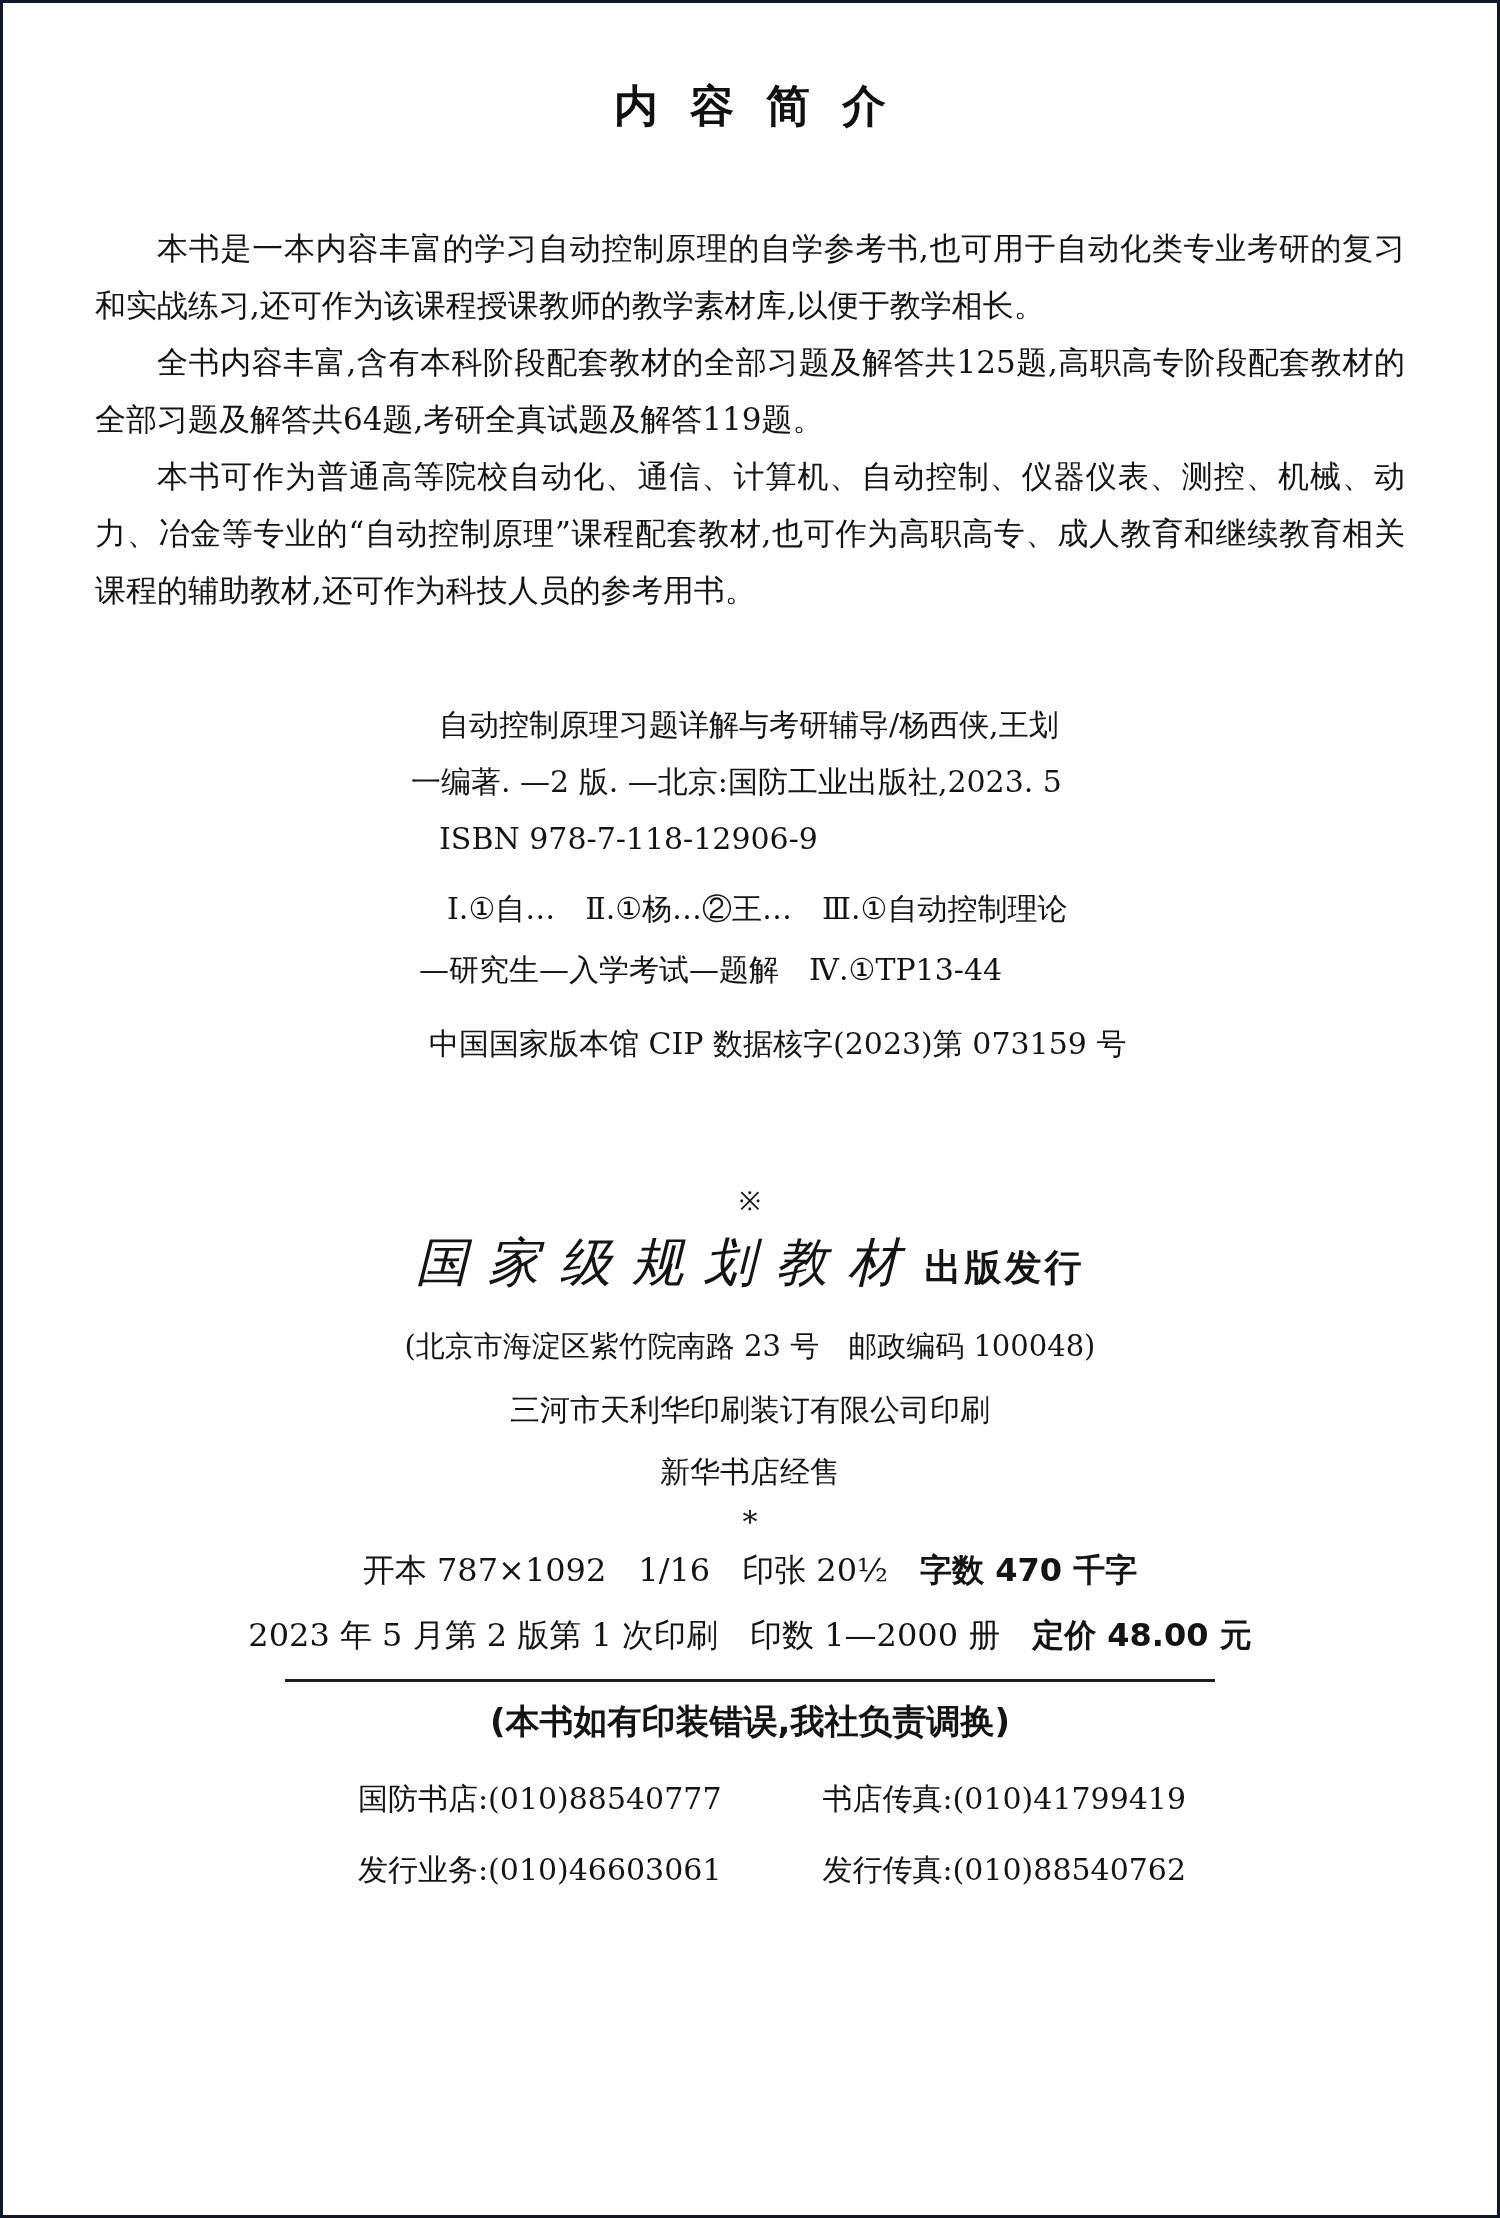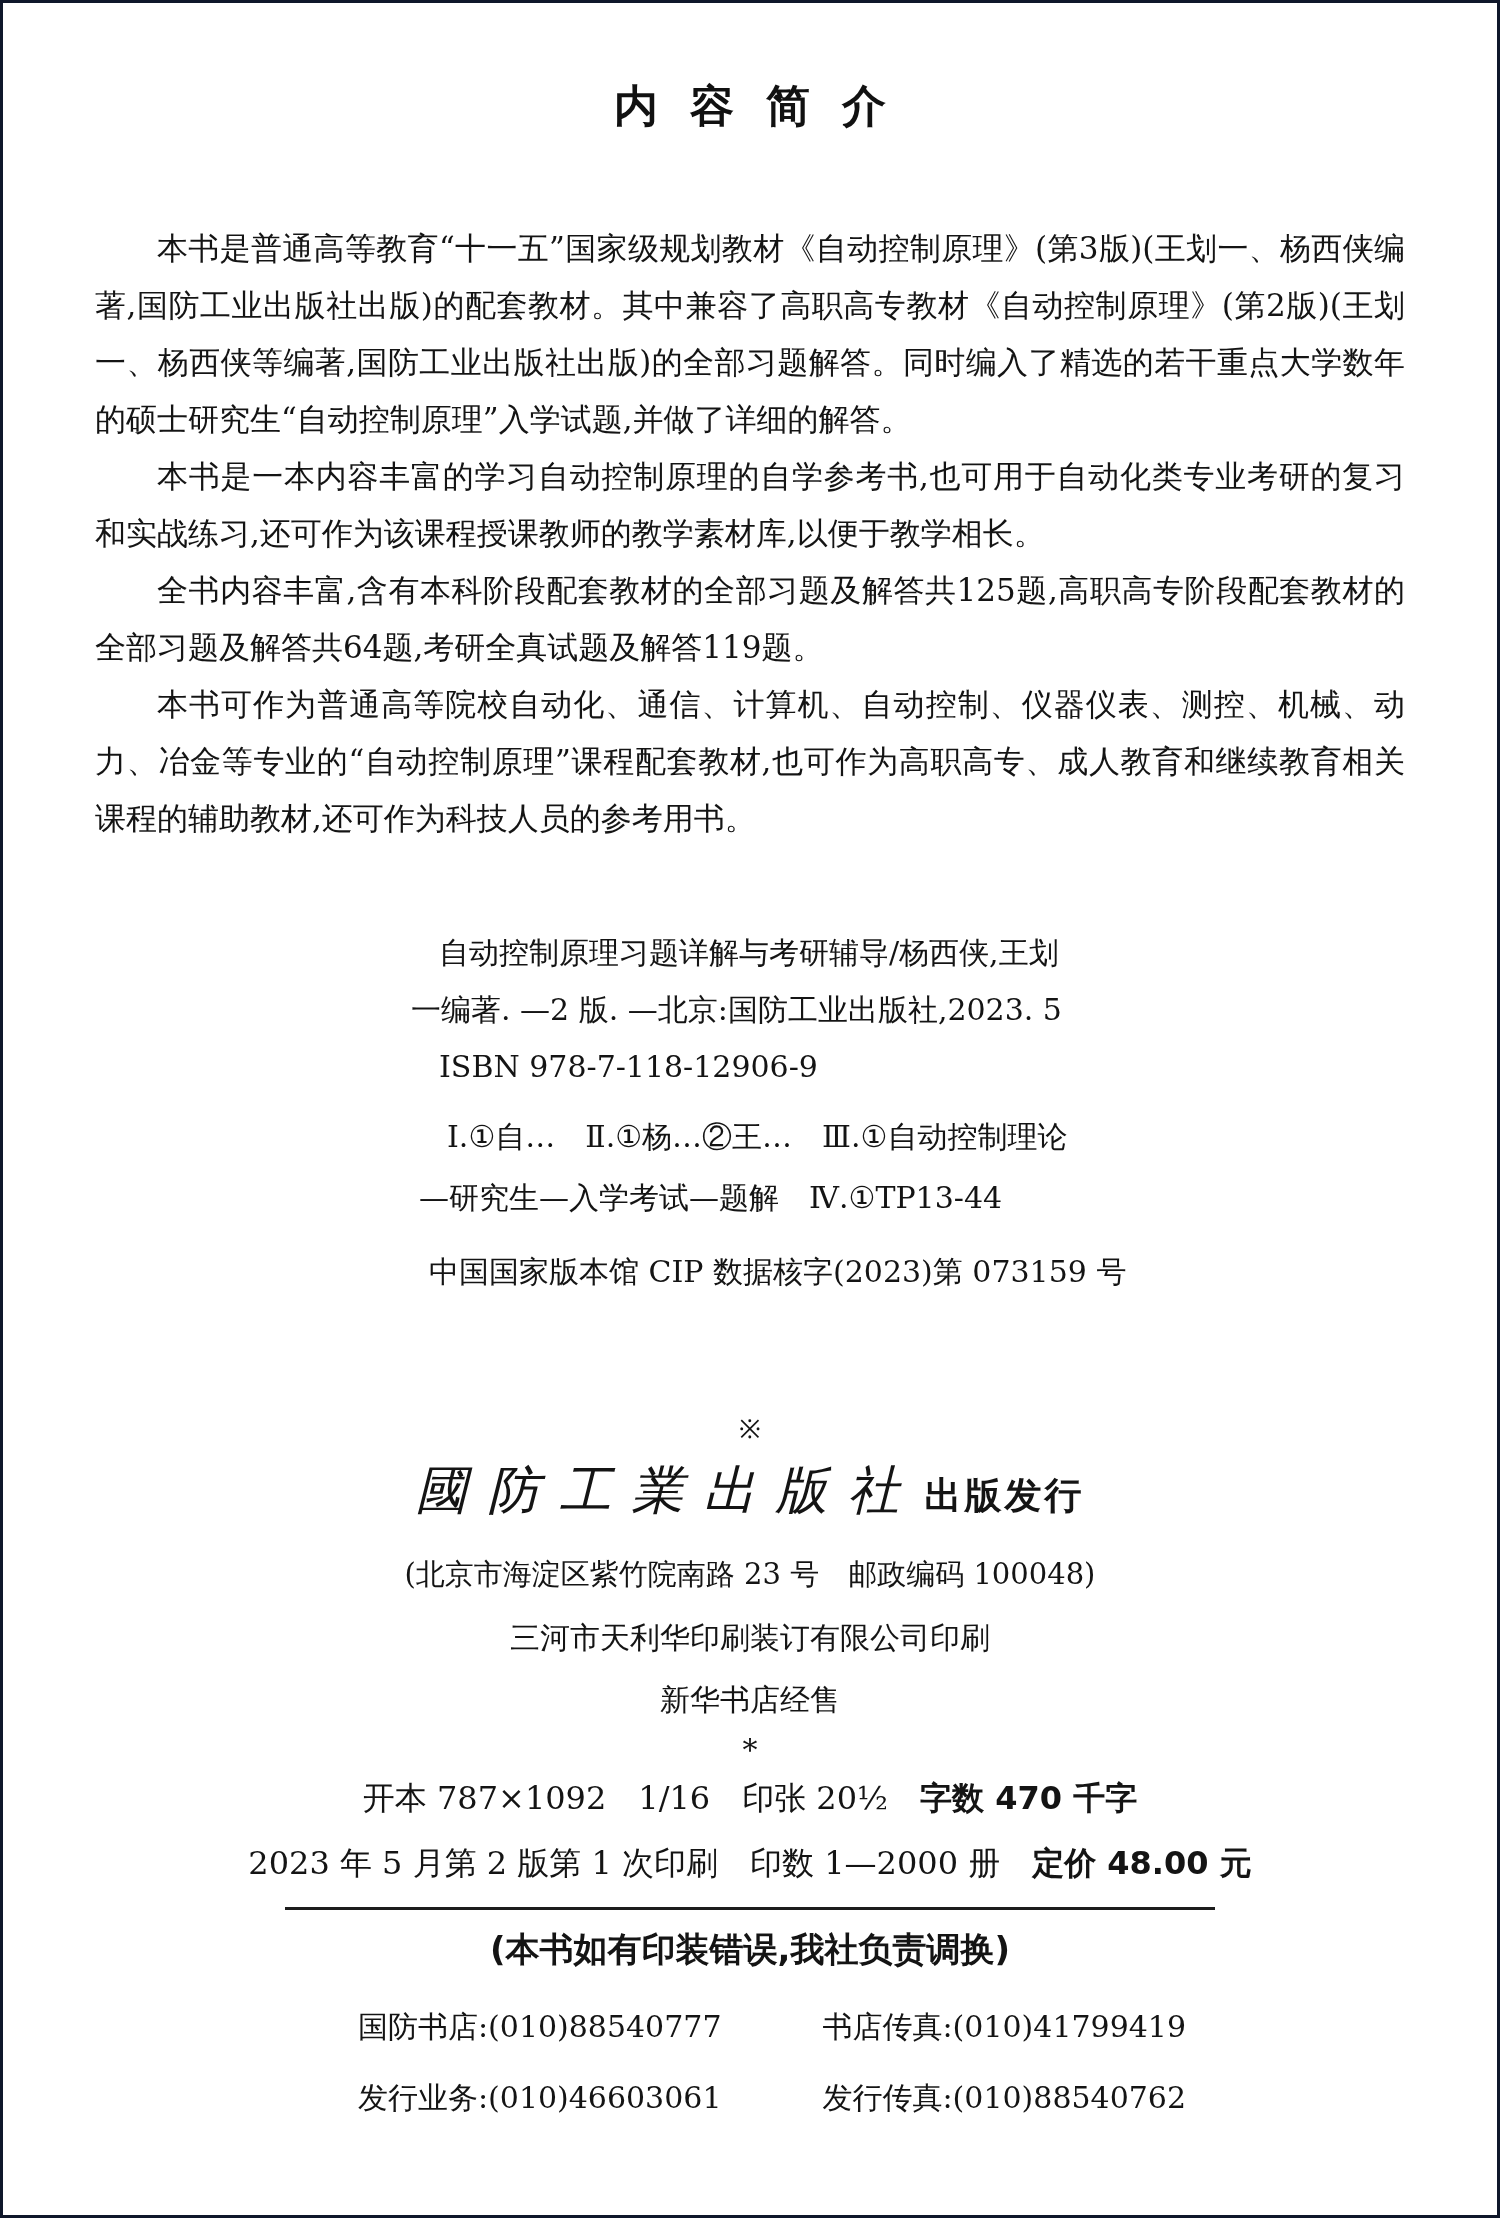--- a/index.html
+++ b/index.html
@@ -100,40 +100,39 @@
   }
 </style>
 </head>
 <body>
 
 <div class="page">
 
   <div class="title">内容简介</div>
 
   <div class="intro">
-    <p>本书是普通高等教育“十一五”国家级规划教材《自动控制原理》(第3版)(王划一、杨西侠编著,国防工业出版社出版)的配套教材。其中兼容了高职高专教材《自动控制原理》(第2版)(王划一、杨西侠等编著,国防工业出版社出版)的全部习题解答。同时编入了精选的若干重点大学数年的硕士研究生“自动控制原理”入学试题,并做了详细的解答。</p>
     <p>本书是一本内容丰富的学习自动控制原理的自学参考书,也可用于自动化类专业考研的复习和实战练习,还可作为该课程授课教师的教学素材库,以便于教学相长。</p>
     <p>全书内容丰富,含有本科阶段配套教材的全部习题及解答共125题,高职高专阶段配套教材的全部习题及解答共64题,考研全真试题及解答119题。</p>
     <p>本书可作为普通高等院校自动化、通信、计算机、自动控制、仪器仪表、测控、机械、动力、冶金等专业的“自动控制原理”课程配套教材,也可作为高职高专、成人教育和继续教育相关课程的辅助教材,还可作为科技人员的参考用书。</p>
   </div>
 
   <div class="cip">
     <div class="cip-line1">自动控制原理习题详解与考研辅导/杨西侠,王划</div>
     <div class="cip-line2">一编著. —2 版. —北京:国防工业出版社,2023. 5</div>
     <div class="cip-isbn">ISBN 978-7-118-12906-9</div>
     <div class="cip-class1">Ⅰ.①自…　Ⅱ.①杨…②王…　Ⅲ.①自动控制理论</div>
     <div class="cip-class2">—研究生—入学考试—题解　Ⅳ.①TP13-44</div>
     <div class="cip-record">中国国家版本馆 CIP 数据核字(2023)第 073159 号</div>
   </div>
 
   <div class="colophon">
     <div class="mark">※</div>
 
     <div class="publisher-line">
-      <span class="calligraphy">國防工業出版社</span>
+      <span class="calligraphy">国家级规划教材</span>
       <span class="pub-suffix">出版发行</span>
     </div>
 
     <div class="address">(北京市海淀区紫竹院南路 23 号　邮政编码 100048)</div>
     <div class="printer">三河市天利华印刷装订有限公司印刷</div>
     <div class="distributor">新华书店经售</div>
     <div class="star">*</div>
 
     <div class="spec">
       <span class="seg-normal">开本 787×1092　1/16　印张 20½　</span><span class="seg-bold">字数 470 千字</span>

